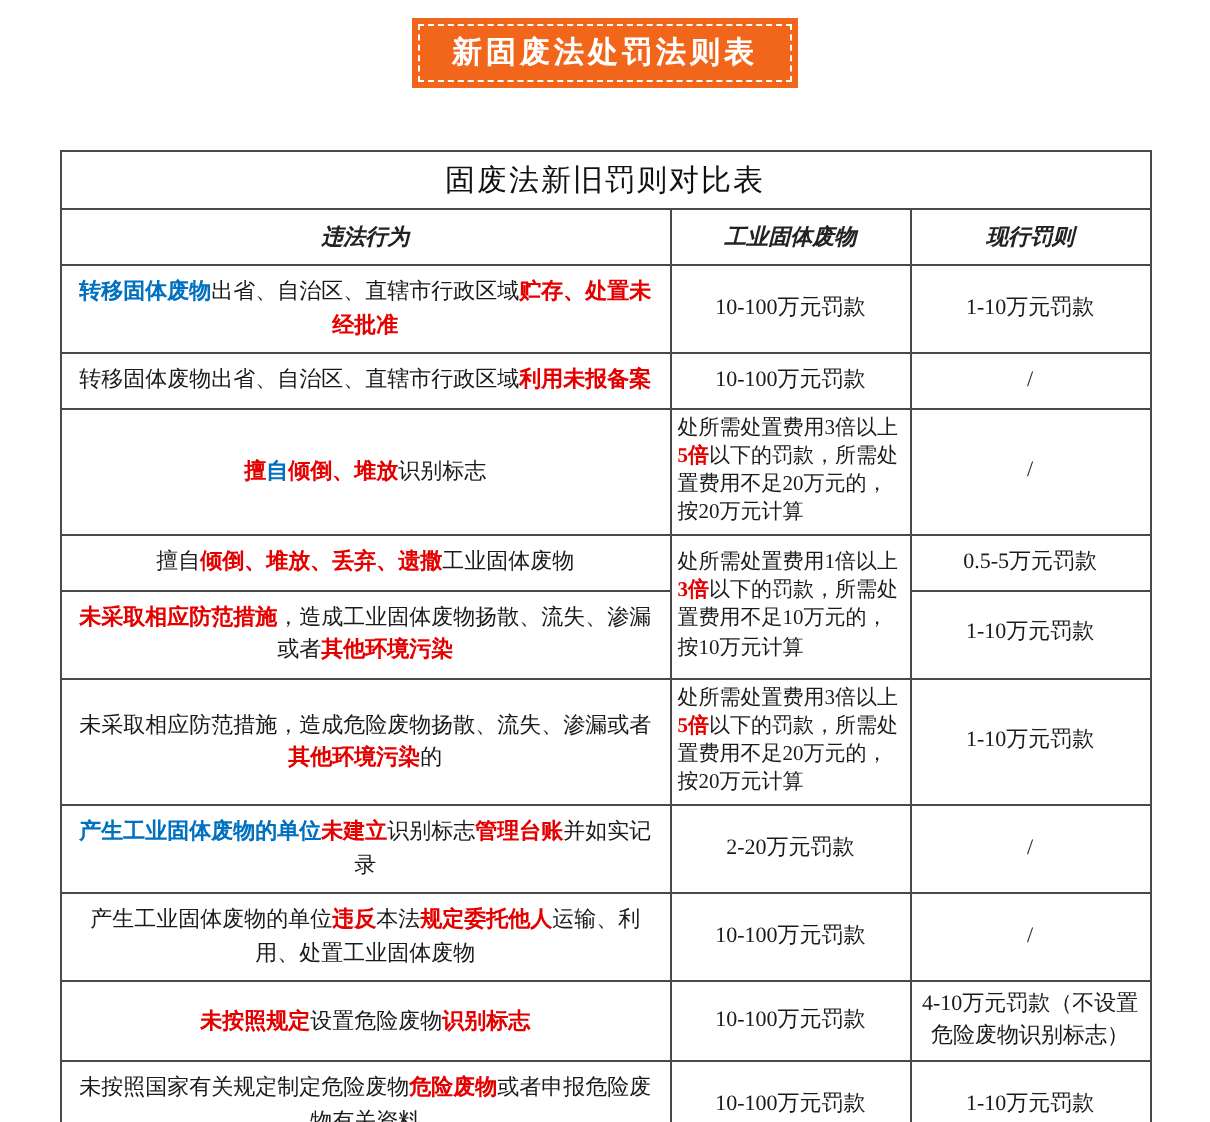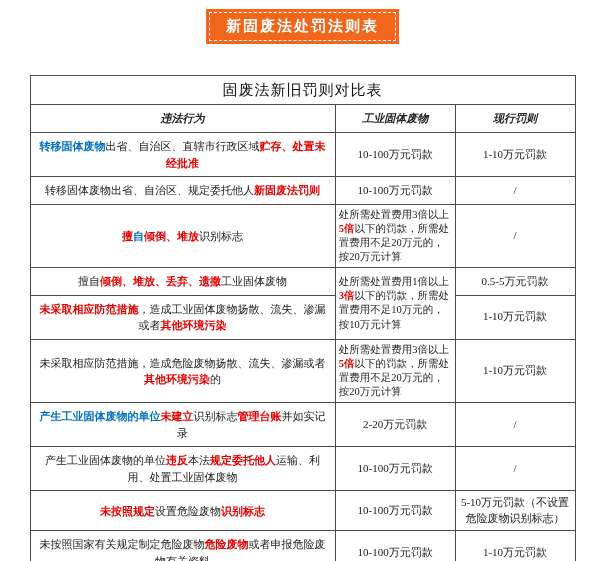--- a/index.html
+++ b/index.html
@@ -66,21 +66,21 @@
       <th class="col-head">现行罚则</th>
     </tr>
   </thead>
   <tbody>
       <tr>
         <td class="behavior-cell"><span class="seg-blue">转移固体废物</span><span class="seg-black">出省、自治区、直辖市行政区域</span><span class="seg-red">贮存、处置未经批准</span></td>
         <td class="penalty-cell"><span class="seg-black">10-100万元罚款</span></td>
         <td class="penalty-cell"><span class="seg-black">1-10万元罚款</span></td>
       </tr>
       <tr>
-        <td class="behavior-cell"><span class="seg-black">转移固体废物出省、自治区、规定委托他人</span><span class="seg-red">新固废法罚则</span></td>
+        <td class="behavior-cell"><span class="seg-black">转移固体废物出省、自治区、直辖市行政区域</span><span class="seg-red">利用未报备案</span></td>
         <td class="penalty-cell"><span class="seg-black">10-100万元罚款</span></td>
         <td class="penalty-cell"><span class="seg-black">/</span></td>
       </tr>
       <tr>
         <td class="behavior-cell"><span class="seg-red">擅</span><span class="seg-blue">自</span><span class="seg-red">倾倒、堆放</span><span class="seg-black">识别标志</span></td>
         <td class="penalty-cell long"><span class="seg-black">处所需处置费用3倍以上</span><span class="seg-red">5倍</span><span class="seg-black">以下的罚款，所需处置费用不足20万元的，按20万元计算</span></td>
         <td class="penalty-cell"><span class="seg-black">/</span></td>
       </tr>
       <tr>
         <td class="behavior-cell"><span class="seg-black">擅自</span><span class="seg-red">倾倒、堆放、丢弃、遗撒</span><span class="seg-black">工业固体废物</span></td>
@@ -102,21 +102,21 @@
         <td class="penalty-cell"><span class="seg-black">/</span></td>
       </tr>
       <tr>
         <td class="behavior-cell"><span class="seg-black">产生工业固体废物的单位</span><span class="seg-red">违反</span><span class="seg-black">本法</span><span class="seg-red">规定委托他人</span><span class="seg-black">运输、利用、处置工业固体废物</span></td>
         <td class="penalty-cell"><span class="seg-black">10-100万元罚款</span></td>
         <td class="penalty-cell"><span class="seg-black">/</span></td>
       </tr>
       <tr>
         <td class="behavior-cell"><span class="seg-red">未按照规定</span><span class="seg-black">设置危险废物</span><span class="seg-red">识别标志</span></td>
         <td class="penalty-cell"><span class="seg-black">10-100万元罚款</span></td>
-        <td class="penalty-cell"><span class="seg-black">5-10万元罚款（不设置危险废物识别标志）</span></td>
+        <td class="penalty-cell"><span class="seg-black">4-10万元罚款（不设置危险废物识别标志）</span></td>
       </tr>
       <tr>
         <td class="behavior-cell"><span class="seg-black">未按照国家有关规定制定危险废物</span><span class="seg-red">危险废物</span><span class="seg-black">或者申报危险废物有关资料</span></td>
         <td class="penalty-cell"><span class="seg-black">10-100万元罚款</span></td>
         <td class="penalty-cell"><span class="seg-black">1-10万元罚款</span></td>
       </tr>
     </tbody>
 </table>
 
 </body></html>

